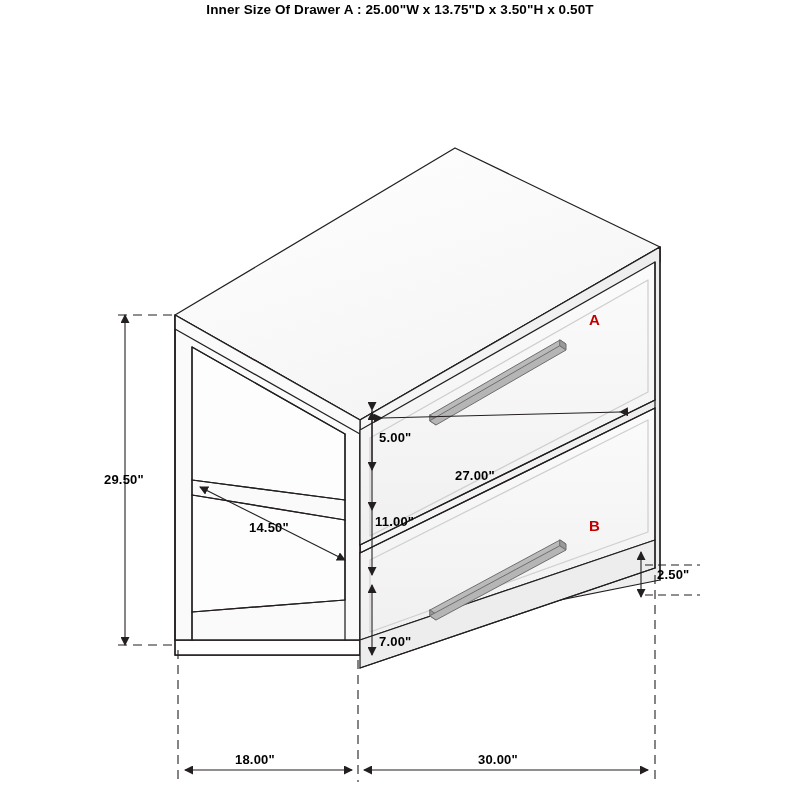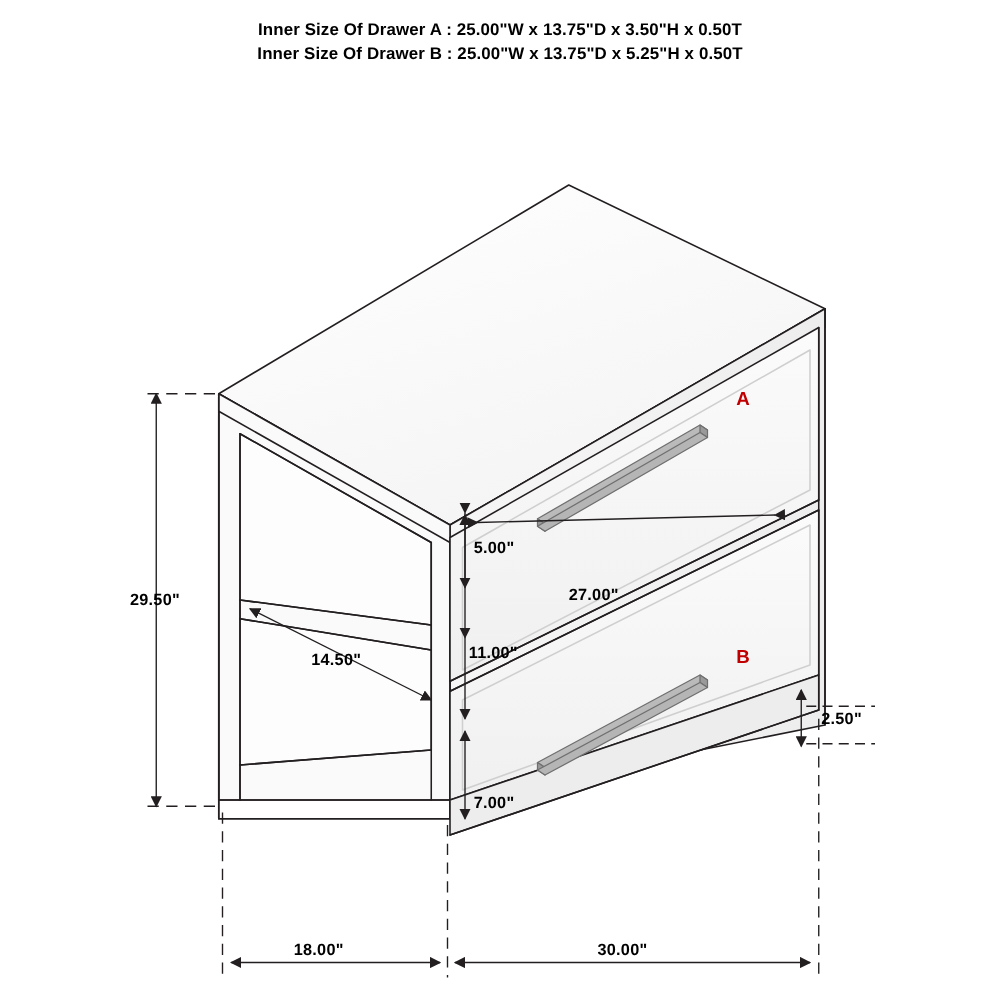--- a/index.html
+++ b/index.html
@@ -15,21 +15,21 @@
     position: relative;
     overflow: hidden;
   }
   #stage {
     position: relative;
     width: 800px;
     height: 800px;
   }
   .spec-header {
     position: absolute;
-    top: 14px;
+    top: 0;
     left: 0;
     width: 800px;
     text-align: center;
     font-size: 13.5px;
     font-weight: bold;
     line-height: 19px;
     letter-spacing: 0.1px;
   }
   .spec-line {
     display: block;
@@ -54,21 +54,20 @@
     color: #c00000;
   }
 </style>
 </head>
 <body>
 
 <div id="stage">
 
   <div class="spec-header">
     <span class="spec-line">Inner Size Of Drawer A : 25.00"W x 13.75"D x 3.50"H x 0.50T</span>
-    <span class="spec-line">Inner Size Of Drawer B : 25.00"W x 13.75"D x 5.25"H x 0.50T</span>
   </div>
 
   <svg id="drawing" width="800" height="800" viewBox="0 0 800 800">
     <defs>
       <marker id="arrH" markerWidth="9" markerHeight="9" refX="8" refY="4.5" orient="auto" markerUnits="userSpaceOnUse">
         <path d="M0,0 L9,4.5 L0,9 z" fill="#231f20"></path>
       </marker>
       <marker id="arrT" markerWidth="9" markerHeight="9" refX="1" refY="4.5" orient="auto" markerUnits="userSpaceOnUse">
         <path d="M9,0 L0,4.5 L9,9 z" fill="#231f20"></path>
       </marker>

